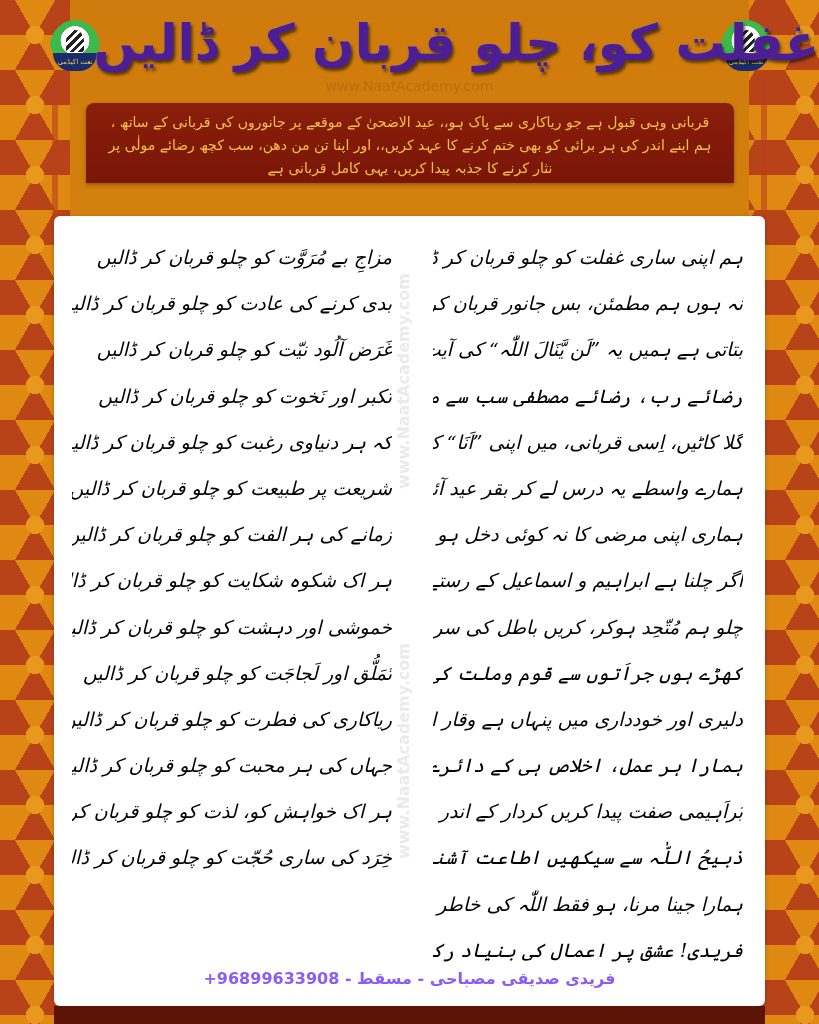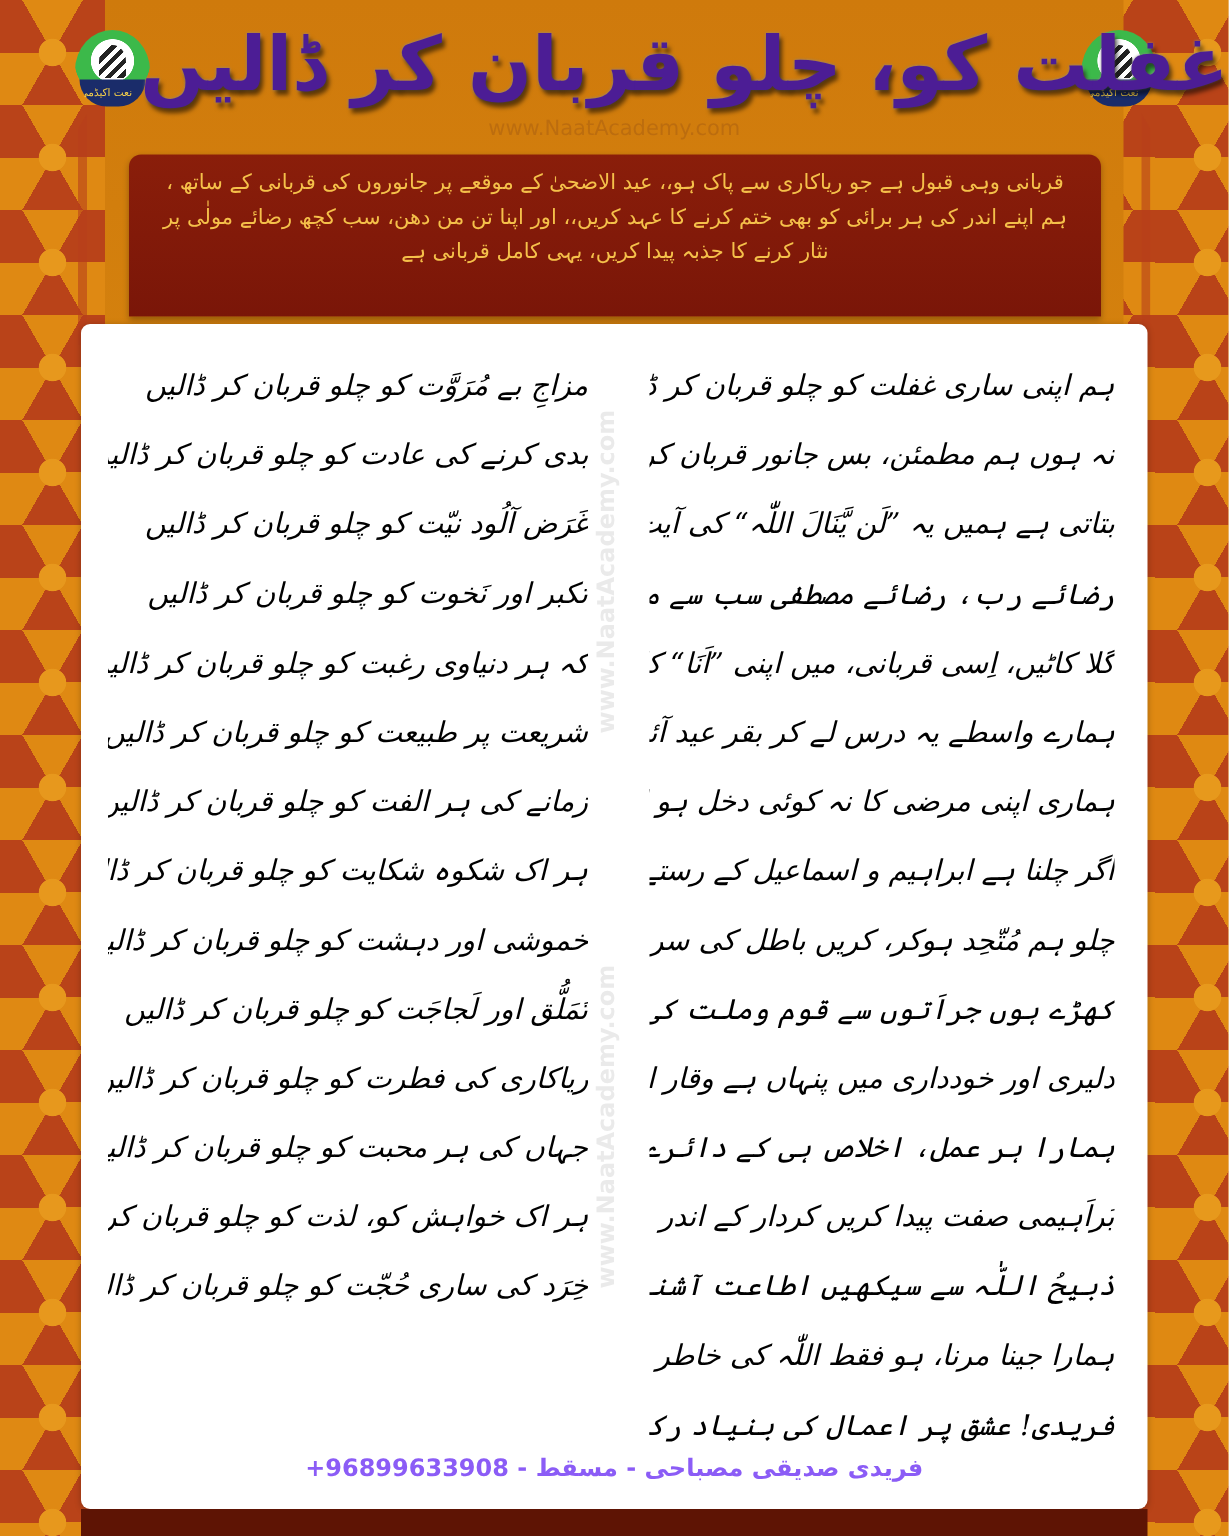--- a/index.html
+++ b/index.html
@@ -33,40 +33,40 @@
     overflow: hidden;
   }
   .logo .dome {
     position: absolute; left: 50%; top: 10px; transform: translateX(-50%);
     width: 18px; height: 22px; border-radius: 50% 50% 10% 10%;
     background: repeating-linear-gradient(135deg, #222 0 3px, #fff 3px 6px);
   }
   .logo .band {
     position: absolute; left: 3px; right: 3px; bottom: 3px; height: 18px;
     background: #1a2c6a; border-radius: 0 0 30px 30px;
-    color: #f5d04a; font-size: 7px; text-align: left; line-height: 18px;
+    color: #f5d04a; font-size: 7px; text-align: center; line-height: 18px;
     direction: rtl;
   }
   .logo-left { left: 50px; }
   .logo-right { right: 48px; }
   .title {
     position: absolute; left: 0; right: 0; top: 14px;
     text-align: right; direction: rtl;
     font-family: "DejaVu Sans", sans-serif; font-weight: bold;
     font-size: 50px; color: #4c1d95;
     text-shadow: 2px 3px 3px rgba(0,0,0,0.55), 0 0 2px #888;
     letter-spacing: 1px;
     padding-left: 46px;
   }
   .watermark-top {
     position: absolute; top: 78px; left: 0; right: 0;
     text-align: center; font-size: 14px; color: rgba(150,80,20,0.35);
   }
   .intro-box {
-    position: absolute; left: 86px; top: 103px; width: 648px; height: 108px;
+    position: absolute; left: 86px; top: 103px; width: 648px; height: 80px;
     background: linear-gradient(180deg, #8a1e0a, #7a1608);
     border-radius: 8px 8px 0 0;
     box-shadow: 0 2px 4px rgba(0,0,0,0.3);
     padding: 8px 20px 0;
     direction: rtl; text-align: center;
     color: #f5c04a; font-size: 14px; line-height: 23px;
     font-family: "DejaVu Sans", sans-serif;
   }
   .card {
     position: absolute; left: 54px; top: 216px; width: 711px; height: 790px;

